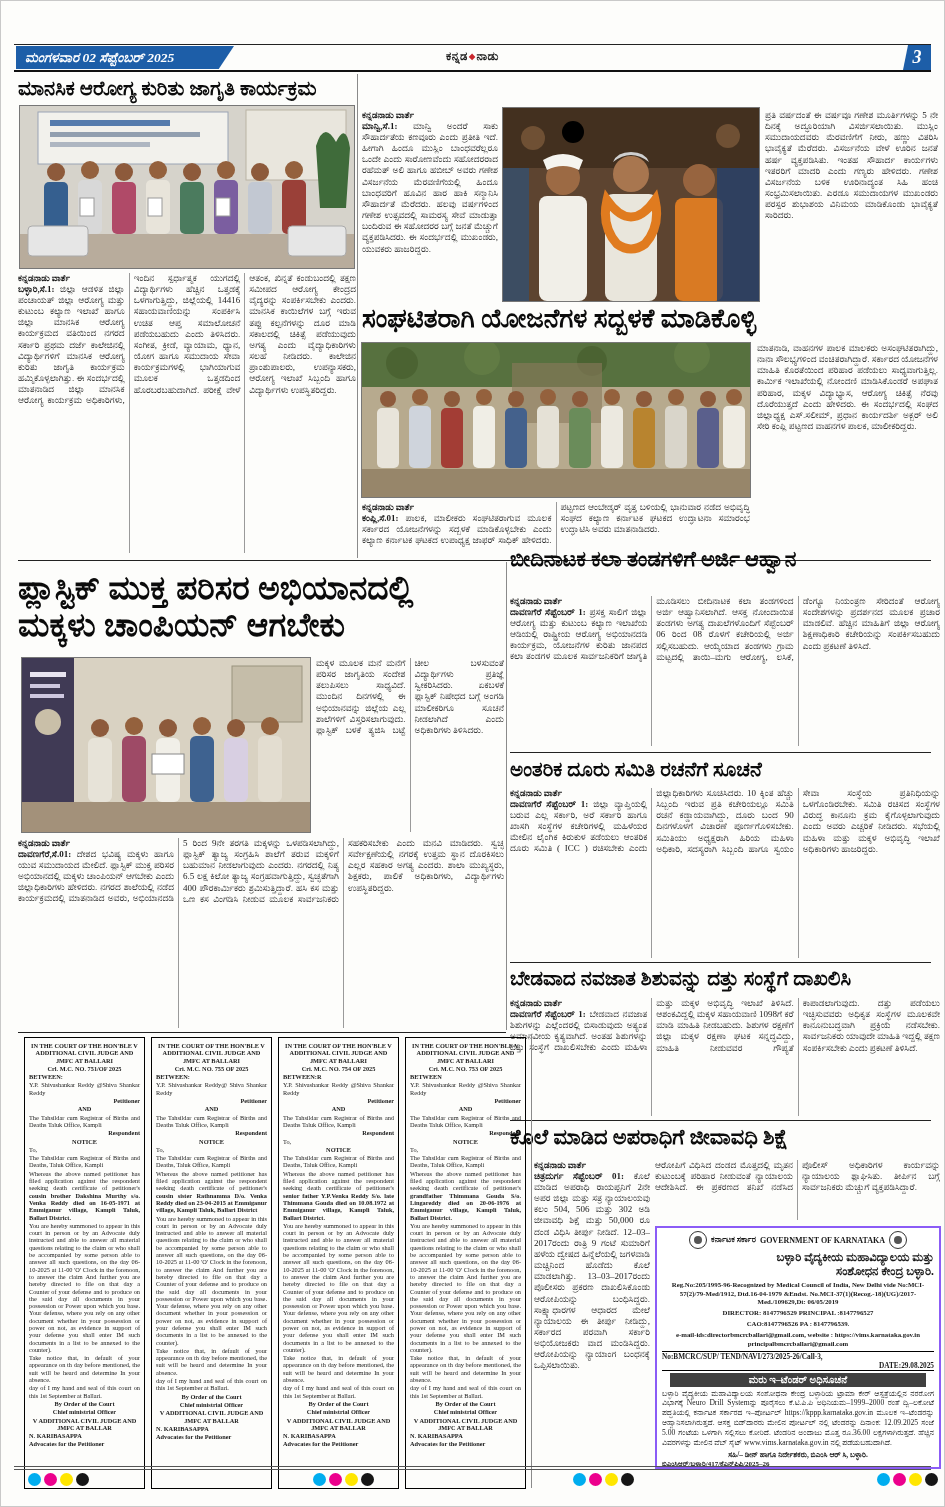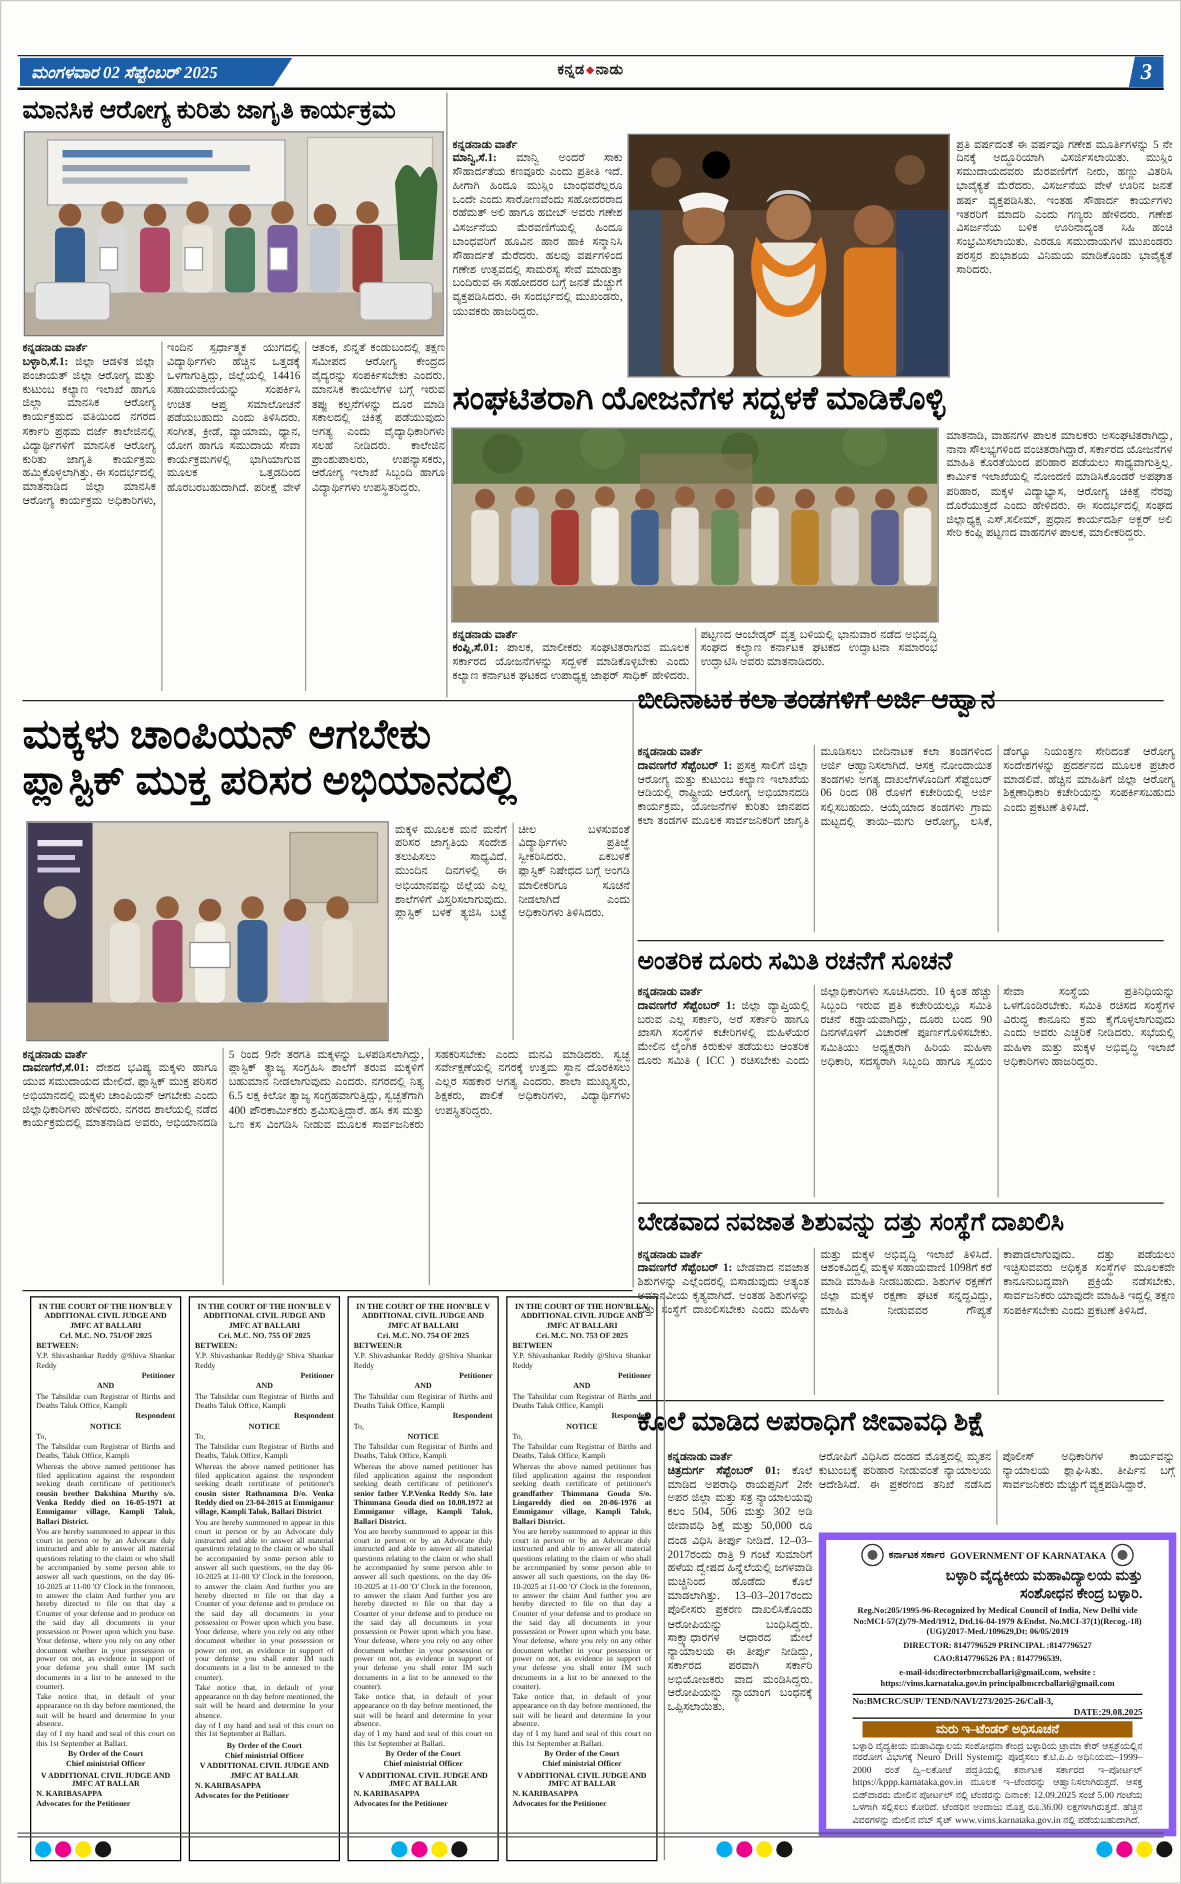--- a/index.html
+++ b/index.html
@@ -32,31 +32,31 @@
   .photo{position:absolute;overflow:hidden;background:#cfccc4;box-shadow:0 0 0 1px #777;}
   .photo svg{display:block;}
   
   .court{position:absolute;width:121px;height:452px;border:1.2px solid #000;box-sizing:border-box;
          padding:4px 4px;font-size:6.3px;line-height:1.16;text-align:justify;overflow:hidden;}
   .court .c{text-align:center;font-weight:bold;}
   .court .r{text-align:right;font-weight:bold;}
   .court .b{font-weight:bold;}
   .court p{margin:0 0 1px 0;}
   
-  .ad{position:absolute;left:655px;top:1226px;width:286px;height:243px;border:6px solid #8b5cf6;
-      box-sizing:border-box;background:#fff;padding:3px 21px;overflow:hidden;}
+  .ad{position:absolute;left:655px;top:1226px;width:286px;height:243px;border:2px solid #8b5cf6;
+      box-sizing:border-box;background:#fff;padding:3px 5px;overflow:hidden;}
   .ad-hd{display:flex;align-items:center;justify-content:center;gap:4px;font-size:8px;font-weight:bold;}
   .emb{width:16px;height:16px;border-radius:50%;border:1.3px solid #333;position:relative;flex:0 0 auto;}
   .emb:before{content:"";position:absolute;left:4px;top:4px;right:4px;bottom:4px;border-radius:50%;background:#555;}
   .ad-title{font-size:11.5px;font-weight:bold;text-align:right;line-height:1.25;margin-top:1px;}
   .ad-reg{font-size:6.8px;font-weight:bold;text-align:center;line-height:1.3;margin-top:2px;}
   .ad-ref{border-top:1.2px solid #000;border-bottom:1.2px solid #000;margin-top:2px;
           font-size:7.3px;font-weight:bold;display:flex;flex-direction:column;}
   .ad-ref .dt{text-align:right;}
-  .ad-band{background:#a16207;color:#fff;font-weight:bold;text-align:center;font-size:10px;
+  .ad-band{background:#404040;color:#fff;font-weight:bold;text-align:center;font-size:10px;
            margin:2px 8px;padding:1px 0;}
   .ad-body{font-size:7.6px;line-height:1.3;text-align:justify;}
   .ad-sign{font-size:7.4px;font-weight:bold;text-align:center;margin-top:2px;}
   .ad-ref2{font-size:7px;font-weight:bold;margin-top:1px;}
   
   .marks{position:absolute;top:1473px;height:14px;display:flex;gap:3px;}
   .marks i{width:13px;height:13px;border-radius:50%;display:block;}
 </style>
 </head>
 <body>
@@ -184,22 +184,22 @@
   <div class="body-txt cols2" style="left:362px;top:502px;width:388px;height:56px;">
     <span class="agency">ಕನ್ನಡನಾಡು ವಾರ್ತೆ</span>
     <b class="dl">ಕಂಪ್ಲಿ,ಸೆ.01:</b>
     <span>ಪಾಲಕ, ಮಾಲೀಕರು ಸಂಘಟಿತರಾಗುವ ಮೂಲಕ ಸರ್ಕಾರದ ಯೋಜನೆಗಳನ್ನು ಸದ್ಬಳಕೆ ಮಾಡಿಕೊಳ್ಳಬೇಕು ಎಂದು ಕಲ್ಯಾಣ ಕರ್ನಾಟಕ ಘಟಕದ ಉಪಾಧ್ಯಕ್ಷ ಜಾಫರ್ ಸಾಧಿಕ್ ಹೇಳಿದರು. ಪಟ್ಟಣದ ಆಂಬೇಡ್ಕರ್ ವೃತ್ತ ಬಳಿಯಲ್ಲಿ ಭಾನುವಾರ ನಡೆದ ಅಭಿವೃದ್ಧಿ ಸಂಘದ ಕಲ್ಯಾಣ ಕರ್ನಾಟಕ ಘಟಕದ ಉದ್ಘಾಟನಾ ಸಮಾರಂಭ ಉದ್ಘಾಟಿಸಿ ಅವರು ಮಾತನಾಡಿದರು.</span>
   </div>
   <div class="body-txt" style="left:757px;top:343px;width:181px;height:215px;">ಮಾತನಾಡಿ, ವಾಹನಗಳ ಪಾಲಕ ಮಾಲಕರು ಅಸಂಘಟಿತರಾಗಿದ್ದು, ನಾನಾ ಸೌಲಭ್ಯಗಳಿಂದ ವಂಚಿತರಾಗಿದ್ದಾರೆ. ಸರ್ಕಾರದ ಯೋಜನೆಗಳ ಮಾಹಿತಿ ಕೊರತೆಯಿಂದ ಪರಿಹಾರ ಪಡೆಯಲು ಸಾಧ್ಯವಾಗುತ್ತಿಲ್ಲ. ಕಾರ್ಮಿಕ ಇಲಾಖೆಯಲ್ಲಿ ನೋಂದಣಿ ಮಾಡಿಸಿಕೊಂಡರೆ ಅಪಘಾತ ಪರಿಹಾರ, ಮಕ್ಕಳ ವಿದ್ಯಾಭ್ಯಾಸ, ಆರೋಗ್ಯ ಚಿಕಿತ್ಸೆ ನೆರವು ದೊರೆಯುತ್ತದೆ ಎಂದು ಹೇಳಿದರು. ಈ ಸಂದರ್ಭದಲ್ಲಿ ಸಂಘದ ಜಿಲ್ಲಾಧ್ಯಕ್ಷ ಎಸ್.ಸಲೀಮ್, ಪ್ರಧಾನ ಕಾರ್ಯದರ್ಶಿ ಅಕ್ಬರ್ ಅಲಿ ಸೇರಿ ಕಂಪ್ಲಿ ಪಟ್ಟಣದ ವಾಹನಗಳ ಪಾಲಕ, ಮಾಲೀಕರಿದ್ದರು.</div>
 
   <div class="rule-h" style="left:18px;right:14px;top:560px;"></div>
 
   <div class="hl" style="left:18px;top:570px;width:486px;font-size:33px;">
+    <div>ಪ್ಲಾಸ್ಟಿಕ್ ಮುಕ್ತ ಪರಿಸರ ಅಭಿಯಾನದಲ್ಲಿ</div>
     <div>ಮಕ್ಕಳು ಚಾಂಪಿಯನ್ ಆಗಬೇಕು</div>
-    <div>ಪ್ಲಾಸ್ಟಿಕ್ ಮುಕ್ತ ಪರಿಸರ ಅಭಿಯಾನದಲ್ಲಿ</div>
   </div>
   <div class="photo" style="left:22px;top:658px;width:288px;height:174px;">
     <svg width="288" height="174" viewBox="0 0 288 174" xmlns="http://www.w3.org/2000/svg">
       <rect width="288" height="174" fill="#d9d2c2"></rect>
       <rect x="0" y="0" width="52" height="174" fill="#403a55"></rect>
       <rect x="8" y="14" width="36" height="5" fill="#e8e4f0"></rect>
         <rect x="8" y="26" width="30" height="4" fill="#cfc8e0"></rect>
       <rect x="8" y="36" width="34" height="4" fill="#cfc8e0"></rect>
         <circle cx="26" cy="64" r="13" fill="#c9bfa8"></circle>
       <rect x="210" y="8" width="70" height="56" fill="#c5bda9" stroke="#9a937f"></rect>

